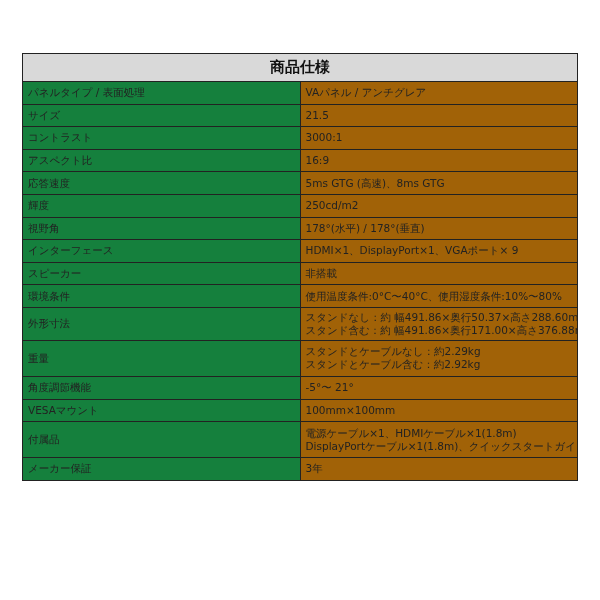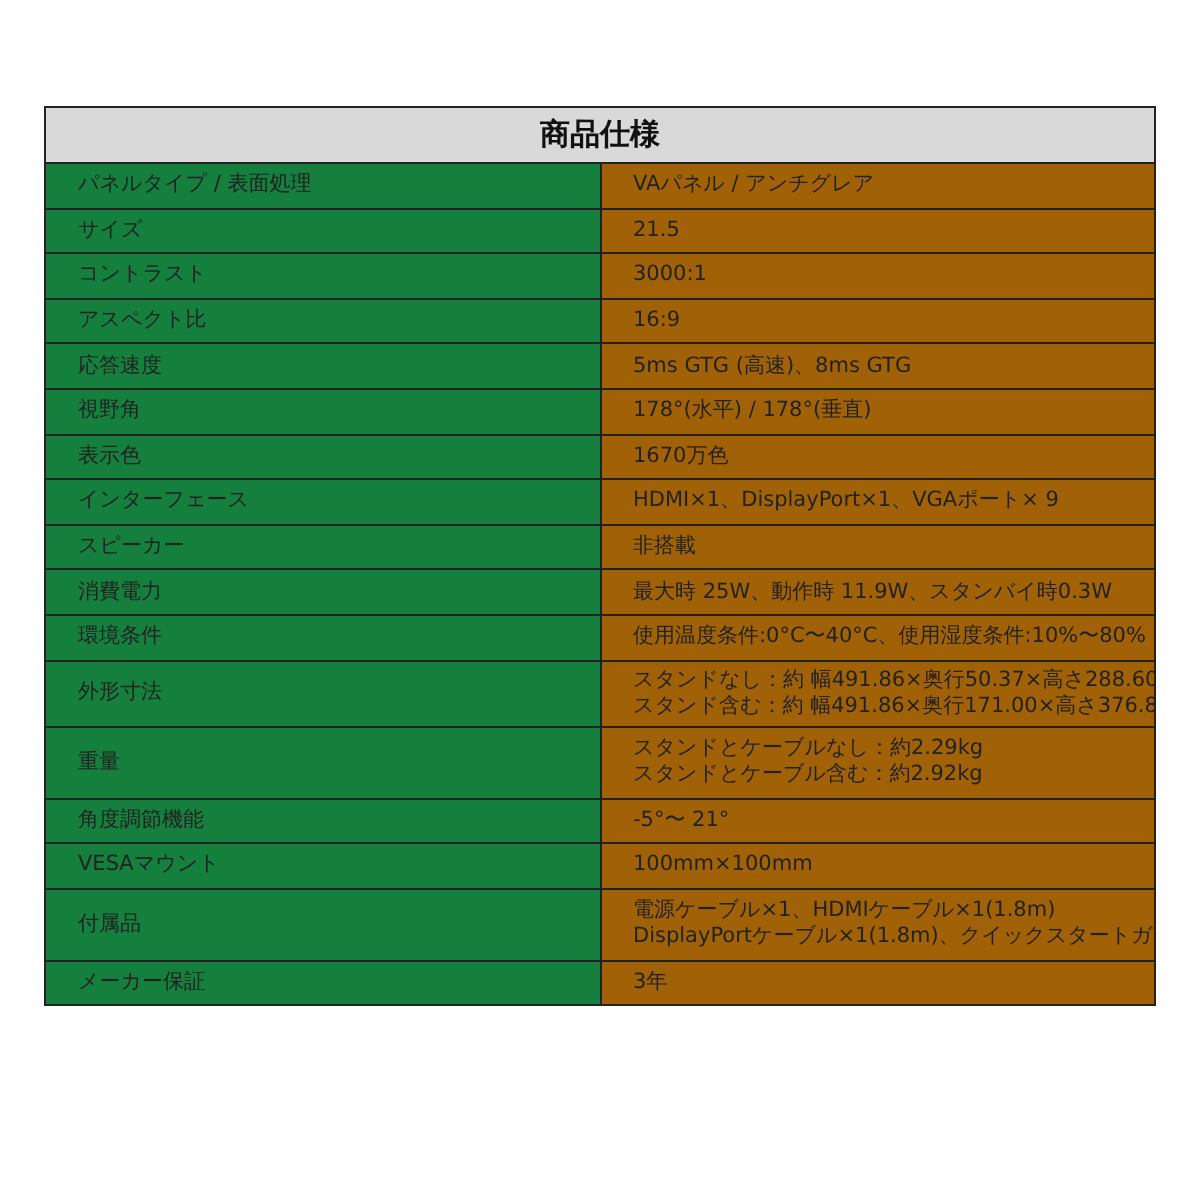--- a/index.html
+++ b/index.html
@@ -4,21 +4,21 @@
 <style>
   html, body { margin: 0; padding: 0; background: #ffffff; }
   body { width: 600px; height: 600px; position: relative; overflow: hidden;
          font-family: "DejaVu Sans", "Liberation Sans", sans-serif; color: #222; }
   .spec-table {
     position: absolute; left: 22px; top: 53px; width: 556px;
     border-collapse: collapse; table-layout: fixed;
     font-size: 10.5px; line-height: 13px;
   }
   .spec-table td, .spec-table th {
-    border: 1px solid #222; padding: 0 16px; vertical-align: middle;
+    border: 1px solid #222; padding: 0 5px; vertical-align: middle;
     white-space: nowrap; overflow: hidden;
   }
   .spec-table th {
     background: #d9d9d9; height: 27px; font-size: 15px; font-weight: bold;
     text-align: center; color: #111;
   }
   .spec-table td.label { background: #15803d; width: 160px; height: 21.6px; }
   .spec-table td.value { background: #a16207; }
   .spec-table tr.tall td { height: 32px; }
   .spec-table tr.tall2 td { height: 35px; }
@@ -48,38 +48,34 @@
       </tr>
     <tr>
         <td class="label">アスペクト比</td>
         <td class="value">16:9</td>
       </tr>
     <tr>
         <td class="label">応答速度</td>
         <td class="value">5ms GTG (高速)、8ms GTG</td>
       </tr>
     <tr>
+        <td class="label">輝度</td>
+        <td class="value">250cd/m2</td>
+      </tr>
+    <tr>
         <td class="label">視野角</td>
         <td class="value">178°(水平) / 178°(垂直)</td>
-      </tr>
-    <tr>
-        <td class="label">表示色</td>
-        <td class="value">1670万色</td>
       </tr>
     <tr>
         <td class="label">インターフェース</td>
         <td class="value">HDMI×1、DisplayPort×1、VGAポート× 9</td>
       </tr>
     <tr>
         <td class="label">スピーカー</td>
         <td class="value">非搭載</td>
-      </tr>
-    <tr>
-        <td class="label">消費電力</td>
-        <td class="value">最大時 25W、動作時 11.9W、スタンバイ時0.3W</td>
       </tr>
     <tr>
         <td class="label">環境条件</td>
         <td class="value">使用温度条件:0°C〜40°C、使用湿度条件:10%〜80%</td>
       </tr>
     <tr class="tall">
         <td class="label">外形寸法</td>
         <td class="value">
           <span class="line">スタンドなし：約 幅491.86×奥行50.37×高さ288.60mm</span>
           <span class="line">スタンド含む：約 幅491.86×奥行171.00×高さ376.88mm</span>

